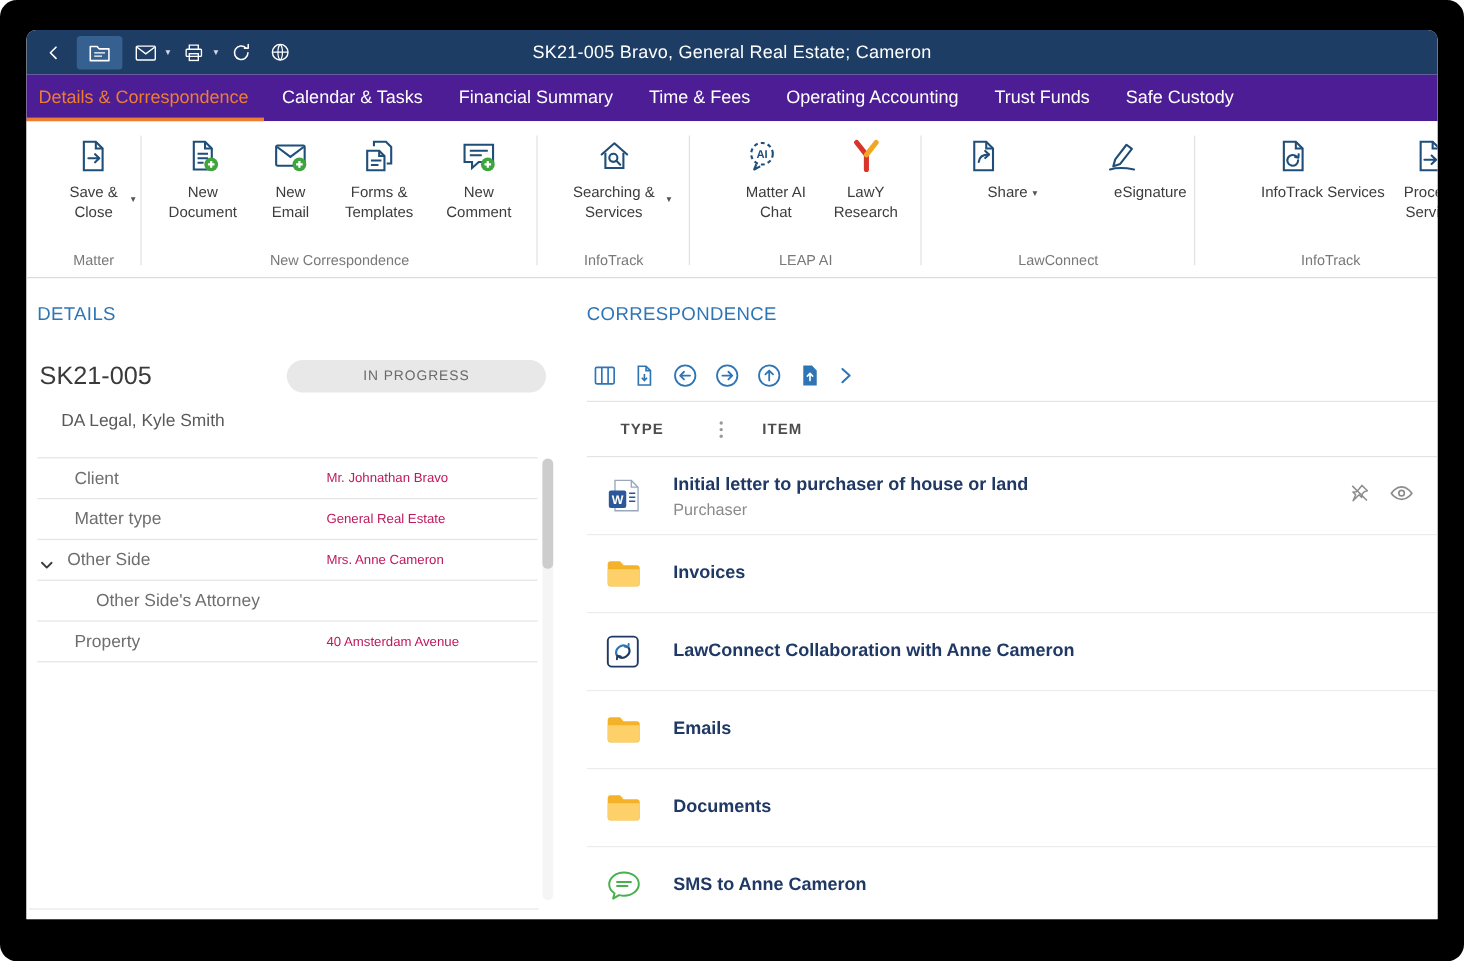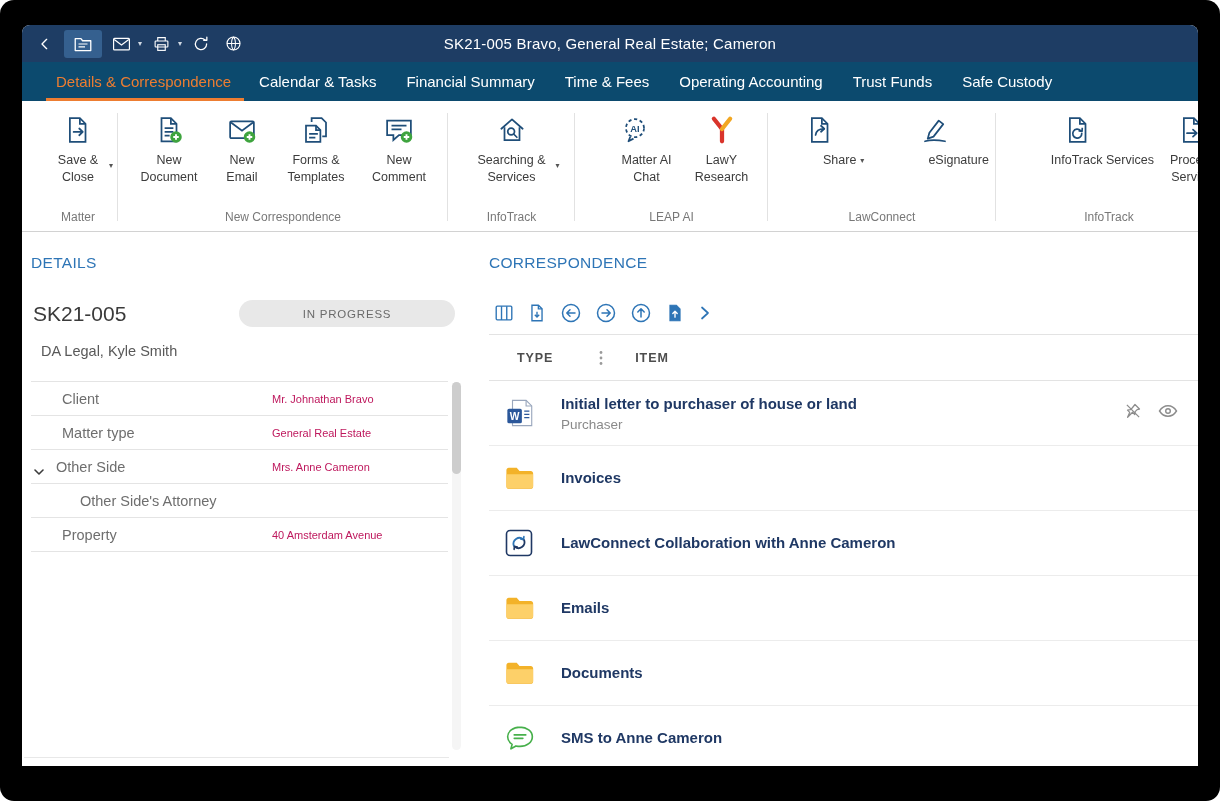--- a/index.html
+++ b/index.html
@@ -10,21 +10,21 @@
 
   
   .titlebar { height:37px; background:#1e3d64; flex:0 0 auto; display:flex; align-items:center; padding:0 10px; position:relative; color:#fff; }
   .tb-icons { display:flex; align-items:center; gap:6px; z-index:2; }
   .tbtn { height:28px; min-width:26px; display:flex; align-items:center; justify-content:center; border-radius:3px; cursor:pointer; }
   .tbtn.highlight { background:#35608f; width:38px; }
   .tb-caret { font-size:8px; color:#cfd8e3; margin-left:-2px; cursor:pointer; }
   .tb-title { position:absolute; left:0; right:0; text-align:center; font-size:15px; color:#fff; letter-spacing:0.2px; }
 
   
-  .tabbar { height:39px; background:#0c4a6e; flex:0 0 auto; display:flex; align-items:stretch;padding-left:24px; }
+  .tabbar { height:39px; background:#4c1d95; flex:0 0 auto; display:flex; align-items:stretch; }
   .tab { display:flex; align-items:center; padding:0 15px; color:#fff; font-size:15px; position:relative; cursor:pointer; white-space:nowrap; }
   .tab:first-child { padding:0 13px 0 10px; }
   .tab.active { color:#ed7d31; }
   .tab.active::after { content:""; position:absolute; left:0; right:0; bottom:0; height:3px; background:#ed7d31; }
 
   
   .ribbon { height:131px; flex:0 0 auto; background:#ffffff; border-bottom:1px solid #d2d2d2; display:flex; }
   .rgroup { position:relative; display:flex; flex-direction:column; padding-top:8px; }
   .rgroup::after { content:""; position:absolute; right:0; top:12px; bottom:10px; width:1px; background:#e2e2e2; }
   .rgroup:last-child::after { display:none; }
@@ -42,21 +42,21 @@
   
   .main { flex:1; min-height:0; display:flex; background:#fff; overflow:hidden; }
 
   
   .left-panel { width:443px; flex:0 0 auto; position:relative; padding:22px 0 0 9px; }
   .panel-heading { color:#2e75b6; font-size:15.5px; letter-spacing:0.3px; font-weight:400; }
   .matter-row { display:flex; align-items:center; justify-content:space-between; margin:28px 0 0 2px; padding-right:10px; }
   .matter-number { font-size:21px; color:#3a3a3a; }
   .status-pill { width:216px; height:27px; border-radius:14px; background:#e8e8e8; color:#6a6a6a;
                  font-size:11.5px; letter-spacing:0.8px; display:flex; align-items:center; justify-content:center; cursor:pointer; }
-  .staff { color:#595959; font-size:14.5px; margin:16px 0 22px 10px; }
+  .staff { color:#595959; font-size:14.5px; margin:16px 0 22px 20px; }
   .fields { border-top:1px solid #e4e4e4; margin-right:17px; }
   .frow { position:relative; display:flex; align-items:center; height:34px; border-bottom:1px solid #e4e4e4; cursor:pointer; }
   .flabel { flex:0 0 auto; width:241px; padding-left:31px; color:#6e6e6e; font-size:14.5px; }
   .frow.has-chevron .flabel { padding-left:25px; }
   .frow.indent .flabel { padding-left:49px; }
   .fvalue { flex:1; color:#be185d; font-size:11px; white-space:nowrap; overflow:hidden; }
   .expand-chev { position:absolute; left:3px; top:12px; cursor:pointer; }
   .vscroll { position:absolute; right:4px; top:150px; height:368px; width:9px; background:#f5f5f5; border-radius:5px; }
   .vthumb { width:9px; height:92px; background:#cdcdcd; border-radius:5px; cursor:pointer; }
   .hscroll-line { position:absolute; left:2px; right:16px; bottom:8px; height:1px; background:#e8e8e8; }

